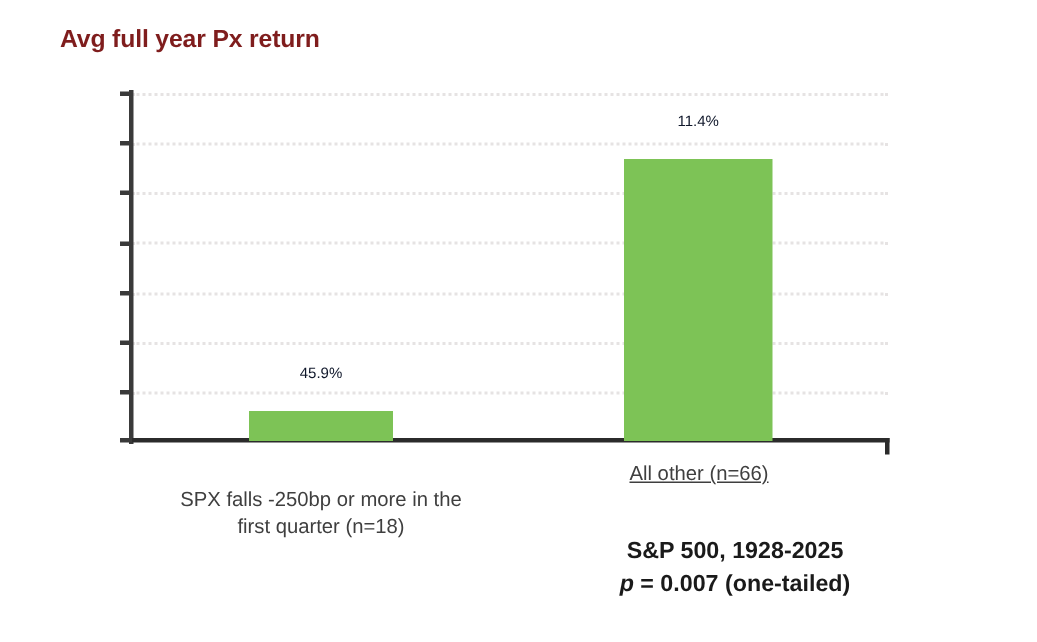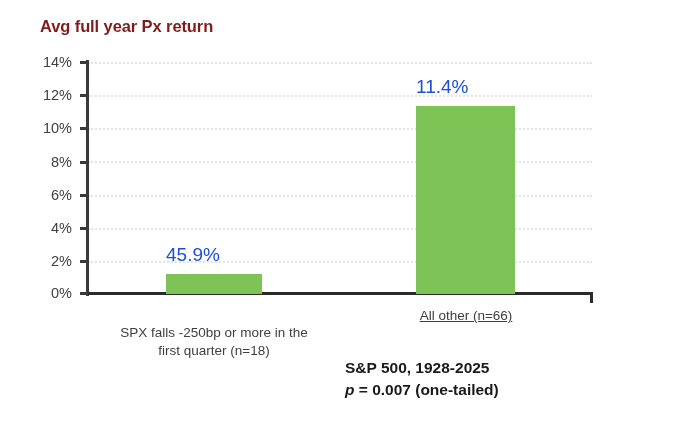--- a/index.html
+++ b/index.html
@@ -110,43 +110,43 @@
 
   
   .bar {
     position: absolute;
     background: #7dc356;
   }
 
   
   .bar-value {
     position: absolute;
-    text-align: left;
-    font-size: 19px;
-    color: #1d4ed8;
+    text-align: center;
+    font-size: 10px;
+    color: #0f172a;
     line-height: 1;
     white-space: nowrap;
   }
 
   
   .cat-label {
     position: absolute;
     text-align: center;
     font-size: 13.5px;
     color: #3f3f3f;
     line-height: 1.35;
   }
 
   
   .footnote {
     position: absolute;
     left: 345px;
     top: 357px;
     width: 290px;
-    text-align: left;
+    text-align: center;
     font-size: 15.5px;
     font-weight: bold;
     color: #1a1a1a;
     line-height: 1.45;
   }
   .footnote .p-italic {
     font-style: italic;
     font-weight: bold;
   }
 </style>
@@ -173,30 +173,20 @@
 
   <div class="y-tick" style="top:61px;"></div>
   <div class="y-tick" style="top:94px;"></div>
   <div class="y-tick" style="top:127px;"></div>
   <div class="y-tick" style="top:161px;"></div>
   <div class="y-tick" style="top:194px;"></div>
   <div class="y-tick" style="top:227px;"></div>
   <div class="y-tick" style="top:260px;"></div>
   <div class="y-tick" style="top:292px;"></div>
 
-  <div class="y-labels-wrap">
-    <div class="y-label" style="top:55px;">14%</div>
-    <div class="y-label" style="top:88px;">12%</div>
-    <div class="y-label" style="top:121px;">10%</div>
-    <div class="y-label" style="top:155px;">8%</div>
-    <div class="y-label" style="top:188px;">6%</div>
-    <div class="y-label" style="top:221px;">4%</div>
-    <div class="y-label" style="top:254px;">2%</div>
-    <div class="y-label" style="top:286px;">0%</div>
-  </div>
 
   <div class="bar" style="left:166px; top:274px; width:96px; height:20px;"></div>
 
   <div class="bar" style="left:416px; top:106px; width:99px; height:188px;"></div>
 
   <div class="bar-value" style="left:166px; top:245px; width:96px;">45.9%</div>
 
   <div class="bar-value" style="left:416px; top:77px; width:99px;">11.4%</div>
 
   <div class="cat-label" style="left:88px; top:324px; width:252px;">

